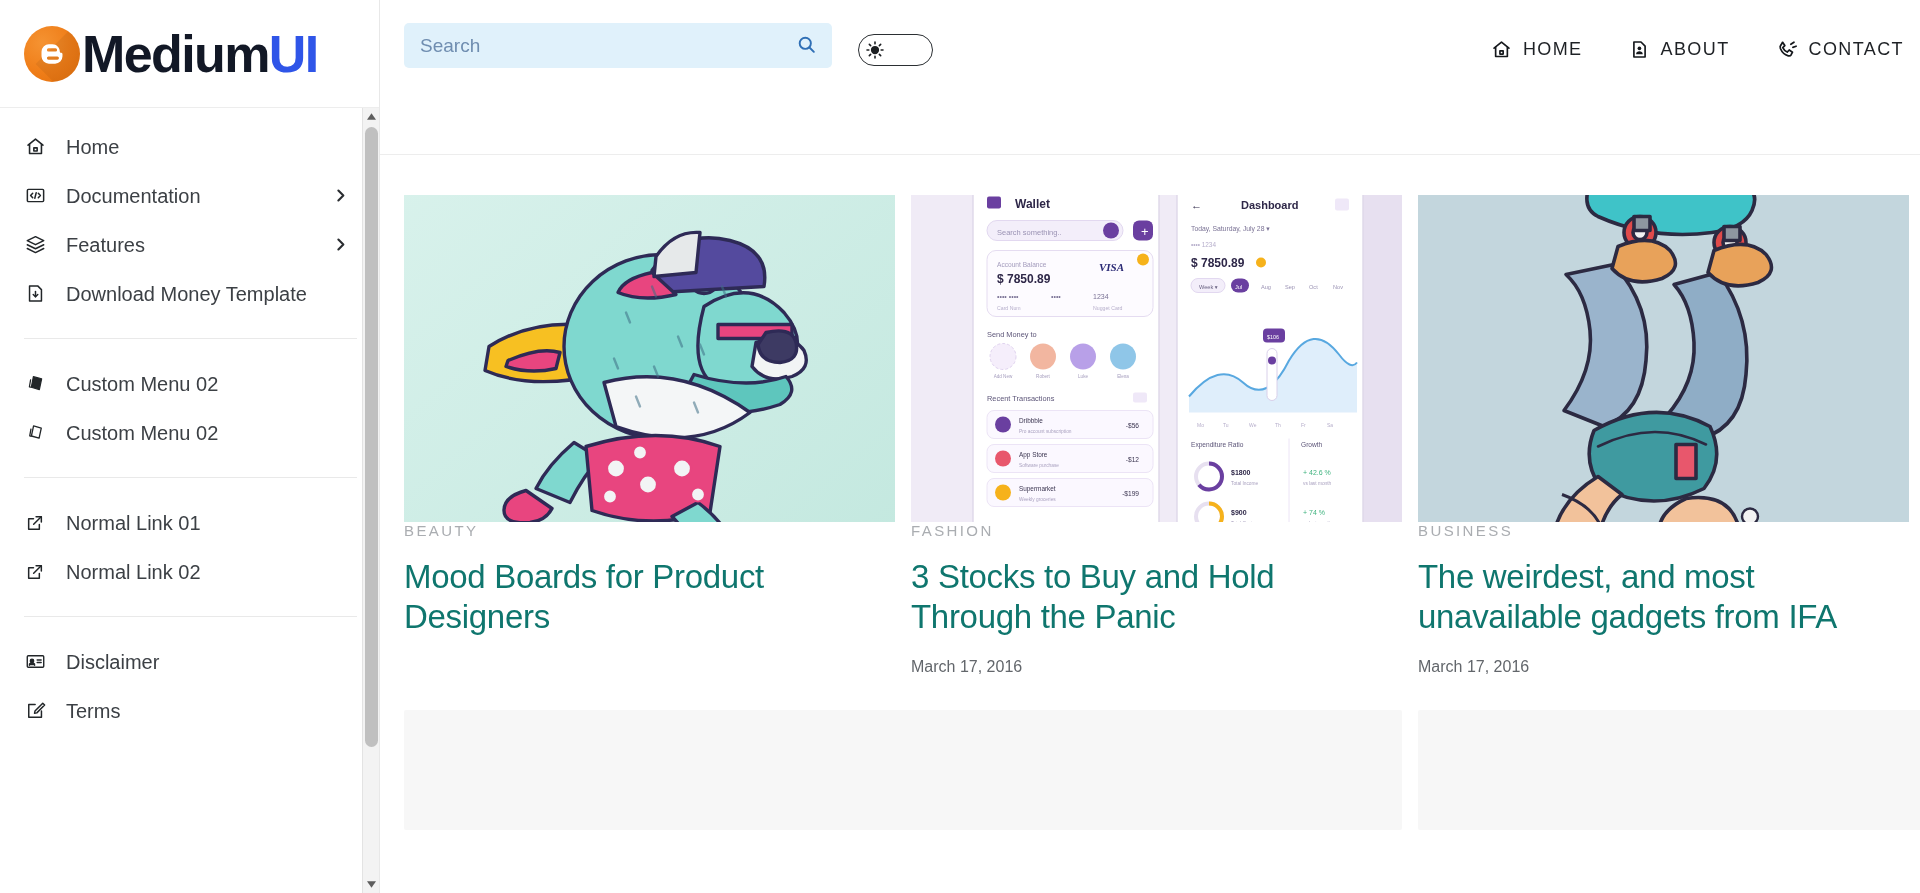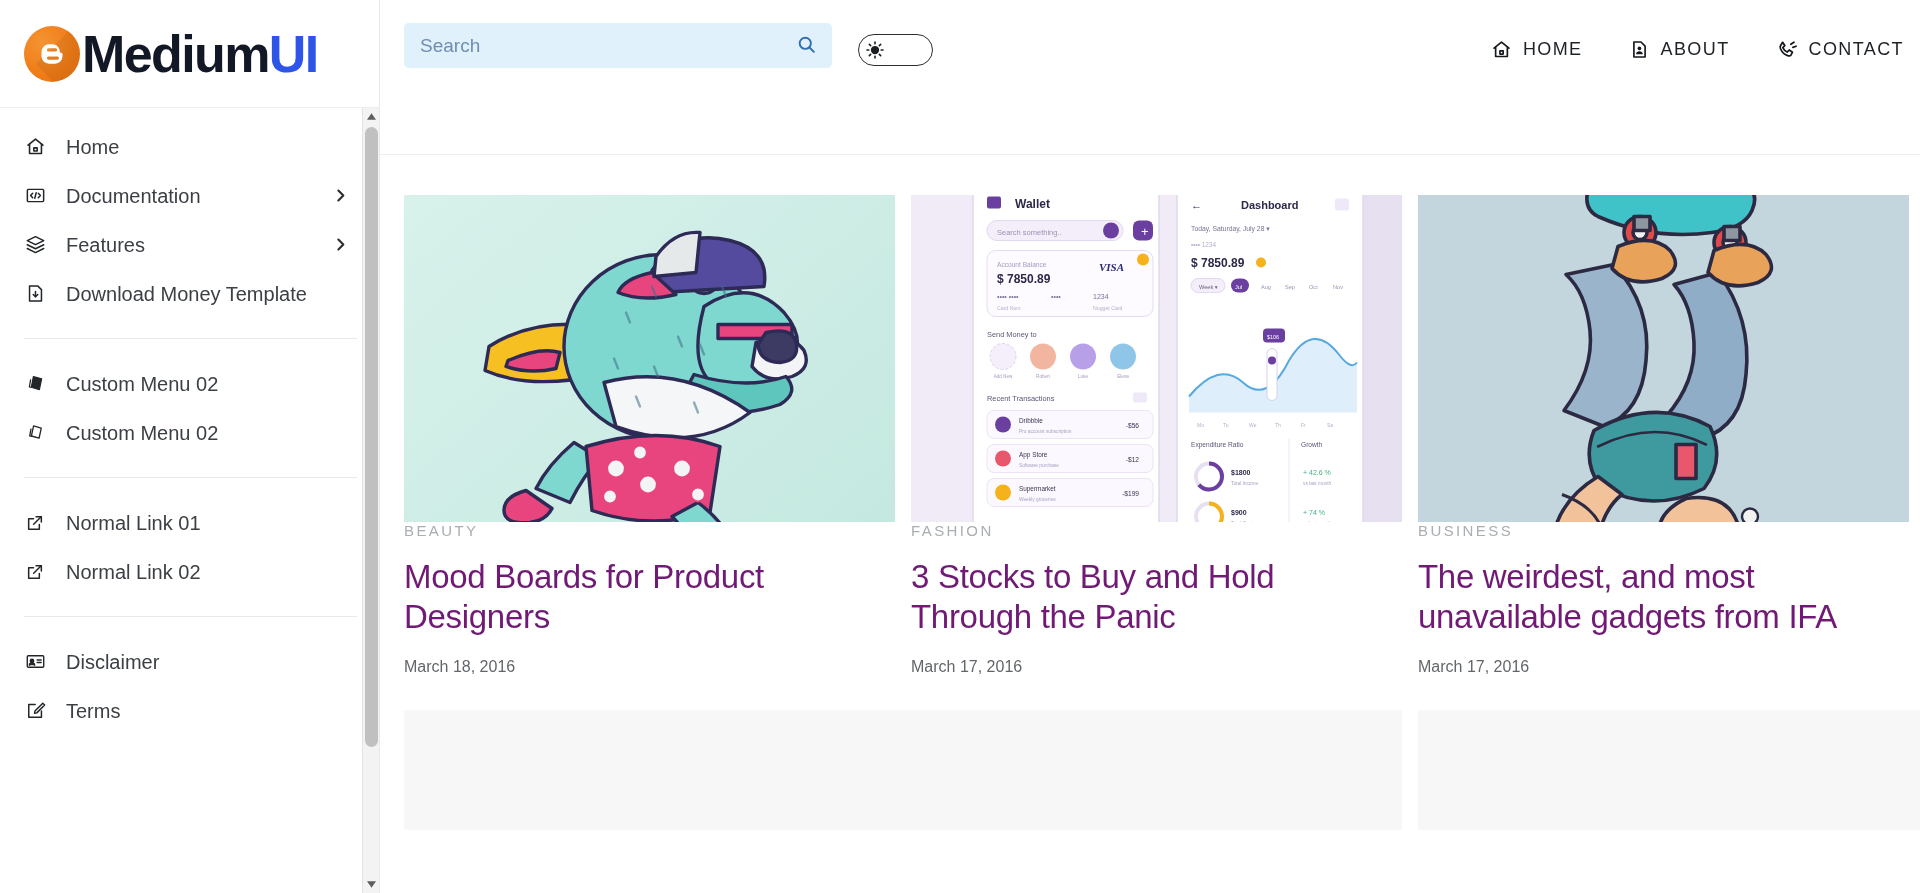--- a/index.html
+++ b/index.html
@@ -281,21 +281,21 @@
   .card-cat {
     font-size: 15px;
     letter-spacing: 2.4px;
     color: #aaadb1;
     text-transform: uppercase;
   }
   .card-title {
     margin-top: 18px;
     font-size: 33px;
     line-height: 1.22;
-    color: #701a75;
+    color: #0f766e;
     font-weight: 400;
     letter-spacing: -0.3px;
   }
   .card-date {
     margin-top: 20px;
     font-size: 16px;
     color: #62666b;
   }
 
   .row2 {
@@ -592,21 +592,20 @@
                   <circle cx="206" cy="350" r="7"></circle>
               </g>
               <g stroke="#3f6f86" stroke-width="2.4" stroke-linecap="round" opacity=".55">
                 <path d="M222 166l4 10M248 140l4 10M274 190l4 10M210 212l4 10M250 220l4 10"></path>
                 <path d="M290 256l4 10M318 140l4 10M232 250l4 10M296 198l4 10"></path>
               </g>
             </svg>
           </div>
           <div class="card-cat">BEAUTY</div>
           <h2 class="card-title">Mood Boards for Product Designers</h2>
-          <div class="card-date">March 18, 2016</div>
         </article>
 
         <article class="card">
           <div class="card-thumb">
             <svg viewBox="0 0 491 424" preserveAspectRatio="xMidYMid slice">
               <rect width="491" height="424" fill="#f0ebf6"></rect>
               <path d="M300 0h191v424H300z" fill="#e7e0f0"></path>
 
               <g>
                 <rect x="62" y="16" width="186" height="392" rx="15" fill="#ffffff" stroke="#ded7e8" stroke-width="1.4"></rect>

